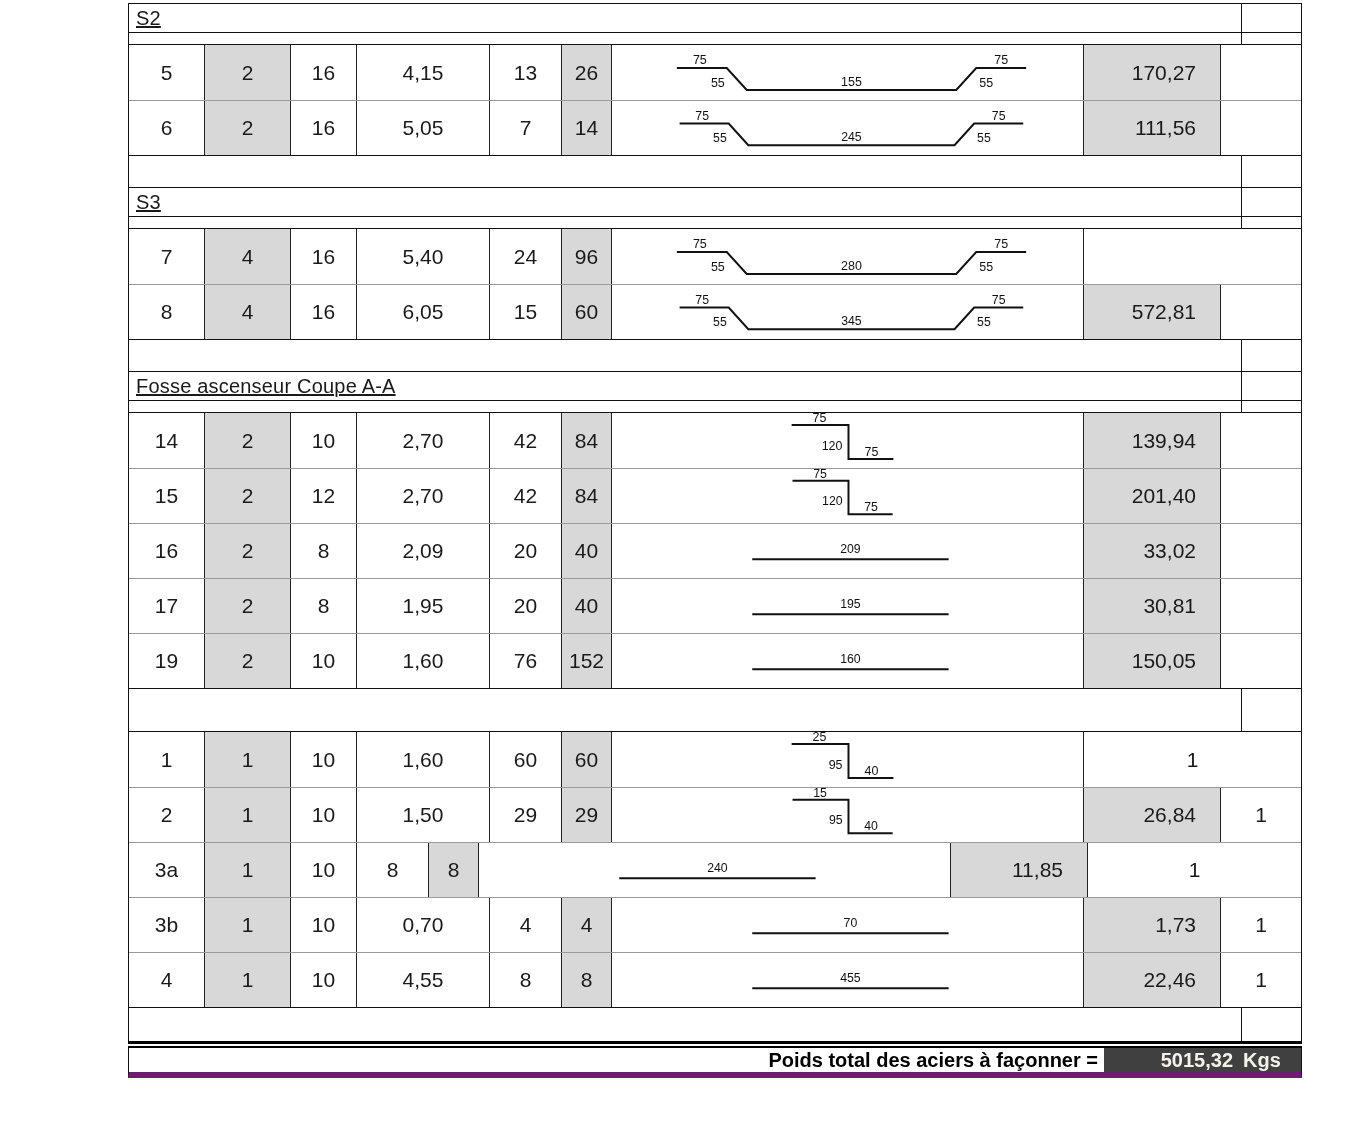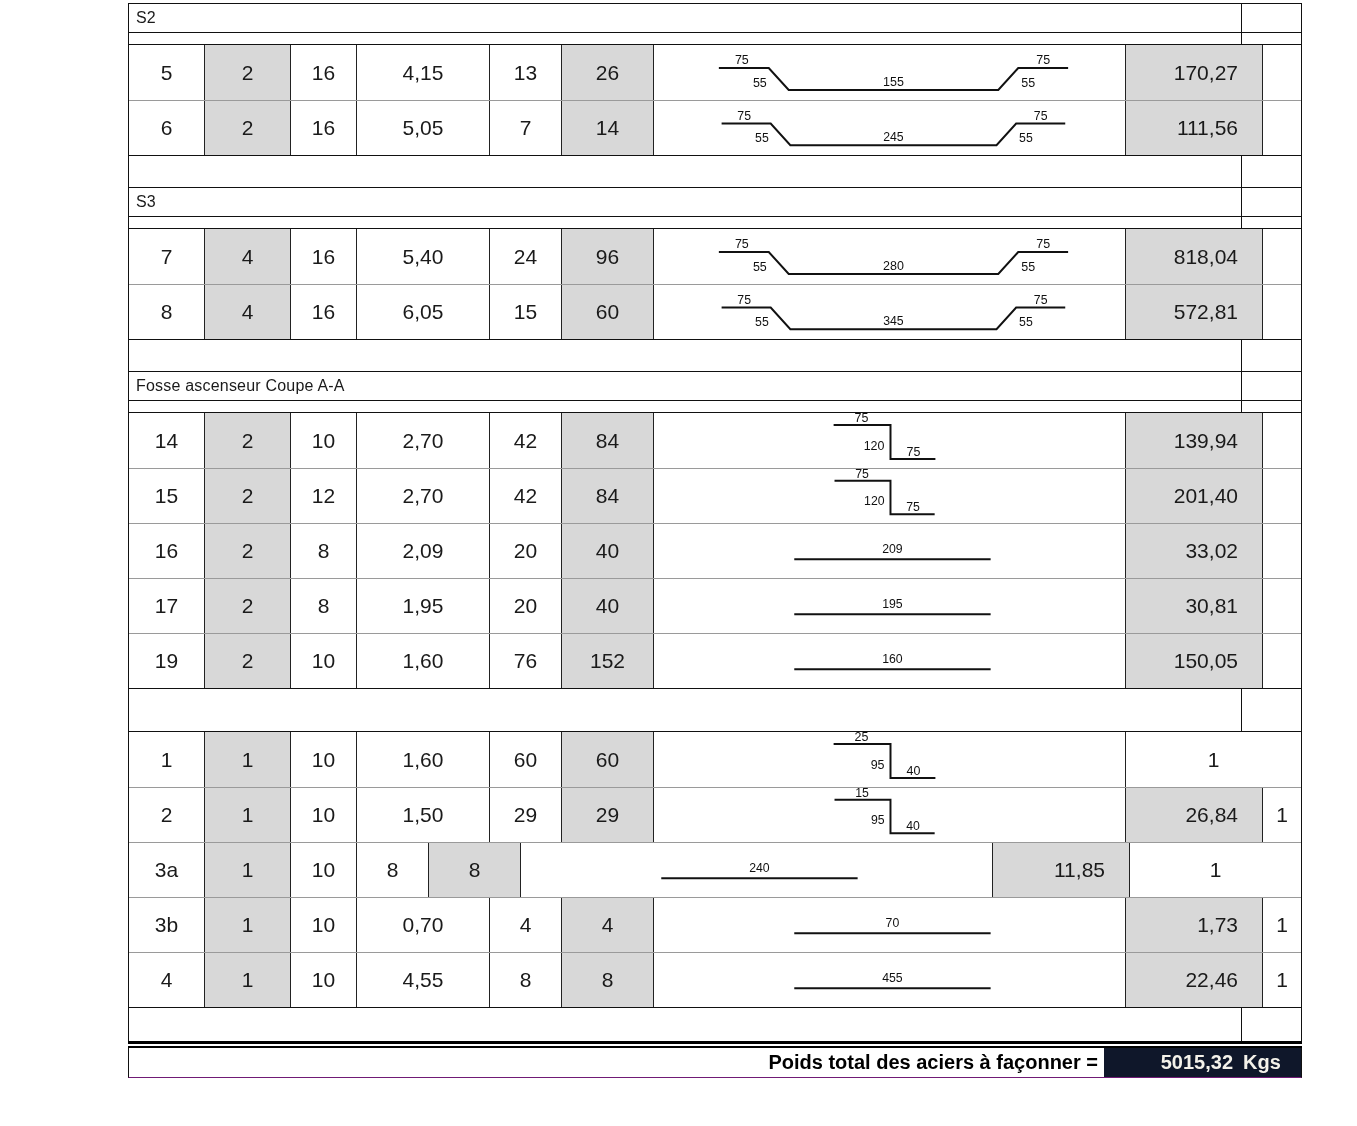--- a/index.html
+++ b/index.html
@@ -6,49 +6,49 @@
   html,body{width:1357px;height:1126px;background:#ffffff;overflow:hidden;
             font-family:"Liberation Sans",sans-serif;color:#1a1a1a}
   .sheet{position:absolute;left:128px;top:3px;width:1174px}
 
   
   .strip{border-left:1px solid #111;border-right:1px solid #111}
 
   
   .sec-header{display:flex;height:30px;border-top:1px solid #111;border-bottom:1px solid #111;align-items:center}
   .sec-title-cell{flex:1;padding-left:7px;height:100%;display:flex;align-items:center}
-  .sec-title{font-size:16px;letter-spacing:.2px}
+  .sec-title{font-size:20px;text-decoration:underline;letter-spacing:.2px}
   .col9-side{width:60px;height:100%;border-left:1px solid #111}
 
   
   .spacer-row{display:flex;height:12px;border-bottom:1px solid #111}
   .spacer-main{flex:1;height:100%}
 
   
   .rows{border-bottom:1px solid #111}
   .row{display:flex;height:55px;background:#fff}
   .row + .row{border-top:1px solid #9a9a9a}
   .cell{height:100%;display:flex;align-items:center;justify-content:center;
         font-size:21px;flex:0 0 auto}
   .cell + .cell{border-left:1px solid #222}
   .gray{background:#d8d8d8}
   .c-id{width:75px}.c-qty{width:86px}.c-dia{width:66px}.c-len{width:133px}
-  .c-cnt{width:72px}.c-tot{width:92px}.c-shape{width:472px}
+  .c-cnt{width:72px}.c-tot{width:50px}.c-shape{width:472px}
   .c-wt{width:137px;justify-content:flex-end;padding-right:24px}
   .c-last{width:60px;flex:1}
 
   
   .gap-row{display:flex;height:31px}
   .gap-row.last{height:33px}
 
   
   .dbl-line{height:7px;background:#fff;border-top:3px solid #000;border-bottom:2px solid #000}
 
   
-  .total-row{display:flex;height:30px;border-bottom:1px solid #701a75;align-items:stretch}
+  .total-row{display:flex;height:30px;border-bottom:6px solid #701a75;align-items:stretch}
   .total-label{flex:1;display:flex;align-items:center;justify-content:flex-end;
                font-weight:bold;font-size:20px;padding-right:6px;color:#000}
   .total-box{width:197px;display:flex;align-items:center;color:#f4f2ea;
              font-weight:bold;font-size:20px;padding:0 10px 0 8px}
   .total-value{flex:1;text-align:right}
   .total-unit{width:58px;text-align:center}
 
   svg text{font-family:"Liberation Sans",sans-serif}
 </style>
 </head>
@@ -138,21 +138,20 @@
     <div class="cell c-shape">
               <svg viewBox="0 0 472 55" width="100%" height="100%">
                 <polyline points="65,23 115,23 135,45 345,45 365,23 415,23" fill="none" stroke="#111" stroke-width="2"></polyline>
                 <text x="88" y="19" font-size="12.5" fill="#111" text-anchor="middle">75</text>
                 <text x="113" y="42" font-size="12.5" fill="#111" text-anchor="end">55</text>
                 <text x="240" y="41" font-size="12.5" fill="#111" text-anchor="middle">280</text>
                 <text x="368" y="42" font-size="12.5" fill="#111">55</text>
                 <text x="390" y="19" font-size="12.5" fill="#111" text-anchor="middle">75</text>
               </svg>
             </div>
-    <div class="cell c-wt gray">818,04</div>
     <div class="cell c-last"></div>
   </div>
 
   <div class="row">
     <div class="cell c-id">8</div>
     <div class="cell c-qty gray">4</div>
     <div class="cell c-dia">16</div>
     <div class="cell c-len">6,05</div>
     <div class="cell c-cnt">15</div>
     <div class="cell c-tot gray">60</div>
@@ -380,18 +379,18 @@
       <div class="spacer-main"></div>
       <div class="col9-side"></div>
     </div>
   </section>
 </div>
 
   <div class="dbl-line"></div>
 
   <div class="total-row strip">
     <div class="total-label">Poids total des aciers à façonner =</div>
-    <div class="total-box" style="background: #0f172a;">
+    <div class="total-box" style="background: #404040;">
       <span class="total-value">5015,32</span>
       <span class="total-unit">Kgs</span>
     </div>
   </div>
 </div>
 
 </body></html>

